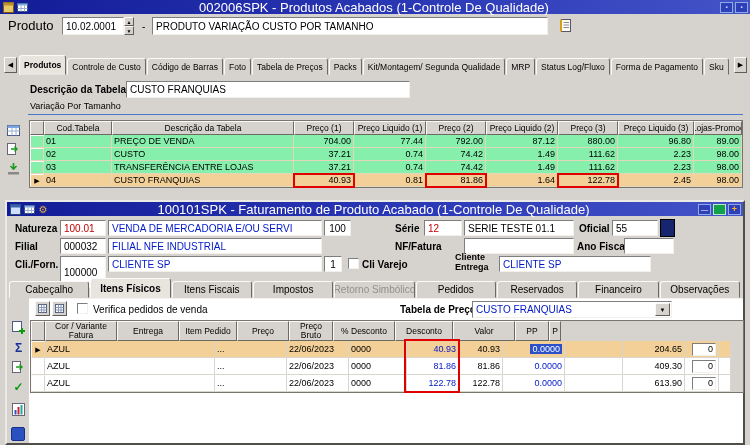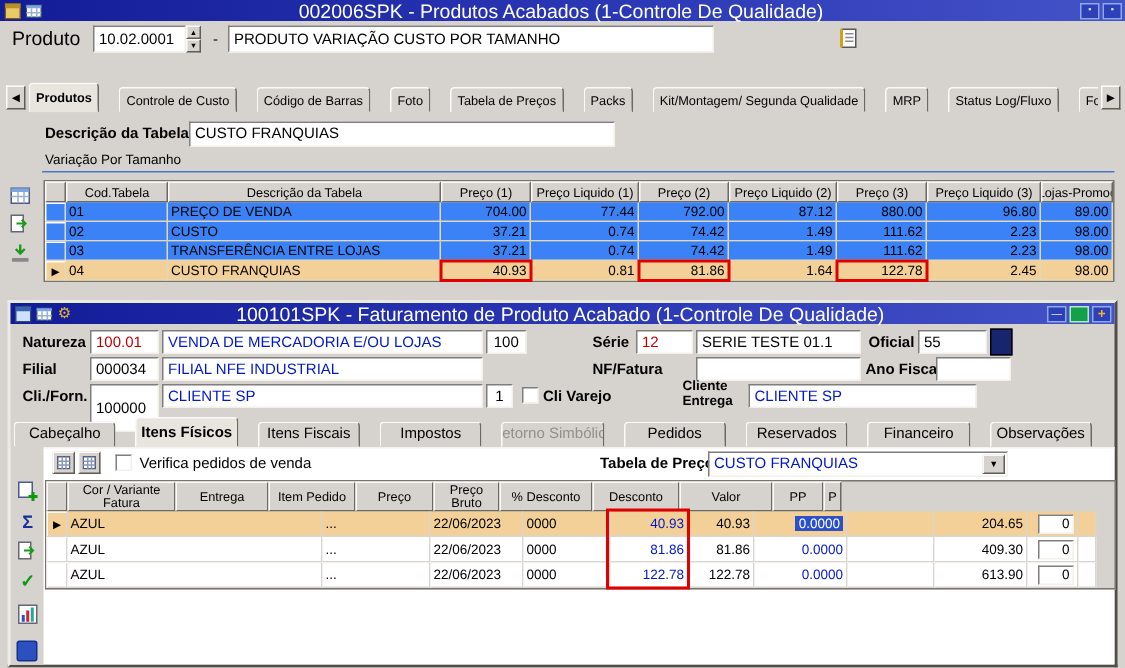--- a/index.html
+++ b/index.html
@@ -10,32 +10,32 @@
 .ttl{flex:1;text-align:center;font-size:13px;white-space:nowrap;overflow:hidden}
 .ticon{width:12px;height:12px;display:flex;align-items:center;justify-content:center;flex:none}
 .tbtn{width:13px;height:11px;background:#2e40b8;border:1px solid #8daae8;display:flex;align-items:center;justify-content:center;flex:none;color:#cfe0ff;font-size:6px}
 .lb{position:absolute;font-weight:bold;white-space:nowrap;font-size:10px}
 .txt{position:absolute;white-space:nowrap}
 .fld{position:absolute;background:#fff;border:1px solid;border-color:#7e7e7e #f2f0ea #f2f0ea #7e7e7e;padding:0 3px;display:flex;align-items:center;white-space:nowrap;overflow:hidden;height:17px;font-size:10px}
 .tblue{color:#0018c8}
 .tred{color:#c00000}
 .btn3d{background:#d6d3ce;border:1px solid;border-color:#fbfaf8 #5f5d57 #5f5d57 #fbfaf8;display:flex;align-items:center;justify-content:center}
 .tabs{display:flex;align-items:flex-end;overflow:hidden}
-.tab{flex:none;height:17px;display:flex;align-items:center;padding:0 4px;font-size:8.5px;background:#d6d3ce;border:1px solid;border-color:#fbfaf8 #6b6963 transparent #fbfaf8;border-radius:3px 3px 0 0;margin-right:13px;white-space:nowrap}
+.tab{flex:none;height:17px;display:flex;align-items:center;padding:0 4px;font-size:8.5px;background:#d6d3ce;border:1px solid;border-color:#fbfaf8 #6b6963 transparent #fbfaf8;border-radius:3px 3px 0 0;margin-right:1px;white-space:nowrap}
 .tab.sel{height:20px;background:#e8e5df;font-weight:bold}
 .tab.dis{color:#92908a}
 .tabs2 .tab{flex:1;justify-content:center;font-size:10px;padding:0 2px;overflow:hidden}
 .grid{position:absolute;border:1px solid #77756e;background:#d6d3ce}
 .r{display:flex}
 .gh{flex:none;background:#d6d3ce;border:1px solid;border-color:#fbfaf8 #6b6963 #6b6963 #fbfaf8;font-size:8.5px;display:flex;align-items:center;justify-content:center;overflow:hidden;white-space:nowrap}
 .gc{flex:none;font-size:9px;display:flex;align-items:center;padding:0 2px;overflow:hidden;white-space:nowrap}
 .mark{background:#d6d3ce;border:1px solid;border-color:#fbfaf8 #6b6963 #6b6963 #fbfaf8;justify-content:center;padding:0;font-size:7px}
 .num{justify-content:flex-end}
 .g1 .gh{height:14px}
-.g1 .gc{height:13px;background:#3b82f6;border-right:1px solid #e3d7ba;border-bottom:1px solid #e3d7ba}
+.g1 .gc{height:13px;background:#86efac;border-right:1px solid #e3d7ba;border-bottom:1px solid #e3d7ba}
 .g1 .r.sel .gc{background:#f3d097}
 .g1 .c0{width:14px}.g1 .c1{width:68px}.g1 .c2{width:182px}.g1 .c3{width:60px}.g1 .c4{width:72px}.g1 .c5{width:60px}.g1 .c6{width:72px}.g1 .c7{width:60px}.g1 .c8{width:76px}.g1 .c9{width:48px}
 .g2 .gh{height:20px;white-space:normal;text-align:center;line-height:1.05;padding:0 1px}
 .g2 .gc{height:17px;background:#fff;border-right:1px solid #d9d6cf;border-bottom:1px solid #d9d6cf}
 .g2 .r.sel .gc{background:#f3d097}
 .g2 .c0{width:14px}.g2 .c1{width:170px}.g2 .c2{width:72px}.g2 .c3{width:62px}.g2 .c4{width:58px}.g2 .c5{width:52px}.g2 .c6{width:44px}.g2 .c7{width:62px}.g2 .c8{width:58px}.g2 .c9{width:62px}.g2 .c10{width:34px}.g2 .c11{width:12px}
 .redc{outline:2px solid #e10000;outline-offset:-1px;position:relative;z-index:4}
 .redov{position:absolute;border:2px solid #e10000;z-index:5;pointer-events:none}
 .selbox{background:#2b50c8;color:#fff;padding:0 2px;margin-left:auto}
 .ppbox{width:24px;height:13px;background:#fff;border:1px solid;border-color:#7e7e7e #f2f0ea #f2f0ea #7e7e7e;display:flex;align-items:center;justify-content:flex-end;padding:0 2px;margin-left:auto;font-size:9px}
@@ -77,21 +77,21 @@
   <div class="fld" style="left:62px;top:17px;width:62px;height:18px">10.02.0001</div>
   <div class="ab" style="left:124px;top:17px">
     <div class="btn3d spin">
         <span>▲</span>
       </div>
     <div class="btn3d spin">
         <span>▼</span>
       </div>
   </div>
   <div class="txt" style="left:142px;top:21px">-</div>
-  <div class="fld" style="left:152px;top:17px;width:324px;height:18px">PRODUTO VARIAÇÃO CUSTO POR TAMANHO</div>
+  <div class="fld" style="left:152px;top:17px;width:396px;height:18px">PRODUTO VARIAÇÃO CUSTO POR TAMANHO</div>
   <div class="ab ico" style="left:558px;top:17px;width:16px;height:16px">
       <svg width="14" height="15">
         <rect x="2.5" y="1.5" width="9" height="12" fill="#fffef0" stroke="#556"></rect>
         <line x1="4.5" y1="4.5" x2="10" y2="4.5" stroke="#88a"></line>
         <line x1="4.5" y1="7" x2="10" y2="7" stroke="#88a"></line>
         <line x1="4.5" y1="9.5" x2="10" y2="9.5" stroke="#88a"></line>
         <rect x="1" y="1.5" width="2" height="12" fill="#d4a017"></rect>
       </svg>
     </div>
 
@@ -231,31 +231,31 @@
         <span style="color:#fff;font-size:7px">—</span>
       </span>
     <span class="tbtn" style="background:#12a04a;border-color:#b8e8c8"></span>
     <span class="tbtn">
         <span style="color:#ffb020;font-weight:bold;font-size:9px">+</span>
       </span>
   </div>
 
   <div class="lb" style="left:8px;top:21px">Natureza</div>
   <div class="fld tred" style="left:53px;top:18px;width:46px;height:16px">100.01</div>
-  <div class="fld tblue" style="left:101px;top:18px;width:214px;height:16px">VENDA DE MERCADORIA E/OU LOJAS</div>
+  <div class="fld tblue" style="left:101px;top:18px;width:214px;height:16px">VENDA DE MERCADORIA E/OU SERVI</div>
   <div class="fld" style="left:317px;top:18px;width:27px;height:16px;justify-content:center">100</div>
   <div class="lb" style="left:388px;top:21px">Série</div>
   <div class="fld tred" style="left:417px;top:18px;width:38px;height:16px">12</div>
   <div class="fld" style="left:457px;top:18px;width:110px;height:16px">SERIE TESTE 01.1</div>
   <div class="lb" style="left:572px;top:21px">Oficial</div>
   <div class="fld" style="left:605px;top:18px;width:46px;height:16px">55</div>
   <div class="ab" style="left:653px;top:17px;width:15px;height:18px;background:#17256e;border:1px solid #000"></div>
 
   <div class="lb" style="left:8px;top:39px">Filial</div>
-  <div class="fld" style="left:53px;top:36px;width:46px;height:16px">000034</div>
+  <div class="fld" style="left:53px;top:36px;width:46px;height:16px">000032</div>
   <div class="fld tblue" style="left:101px;top:36px;width:214px;height:16px;background:#ffffff">FILIAL NFE INDUSTRIAL</div>
   <div class="lb" style="left:388px;top:39px">NF/Fatura</div>
   <div class="fld" style="left:457px;top:36px;width:110px;height:16px"></div>
   <div class="lb" style="left:570px;top:39px">Ano Fiscal</div>
   <div class="fld" style="left:617px;top:36px;width:50px;height:16px"></div>
 
   <div class="lb" style="left:8px;top:57px">Cli./Forn.</div>
   <div class="fld" style="left:53px;top:54px;width:46px;height:32px">100000</div>
   <div class="fld tblue" style="left:101px;top:54px;width:214px;height:16px">CLIENTE SP</div>
   <div class="fld" style="left:317px;top:54px;width:18px;height:16px;justify-content:center">1</div>

